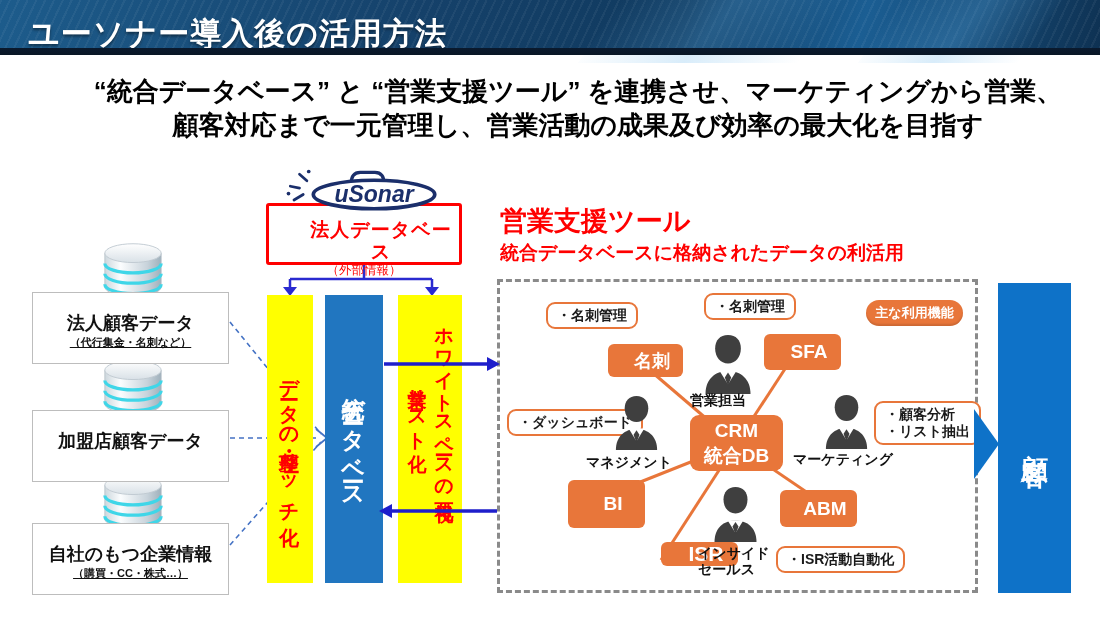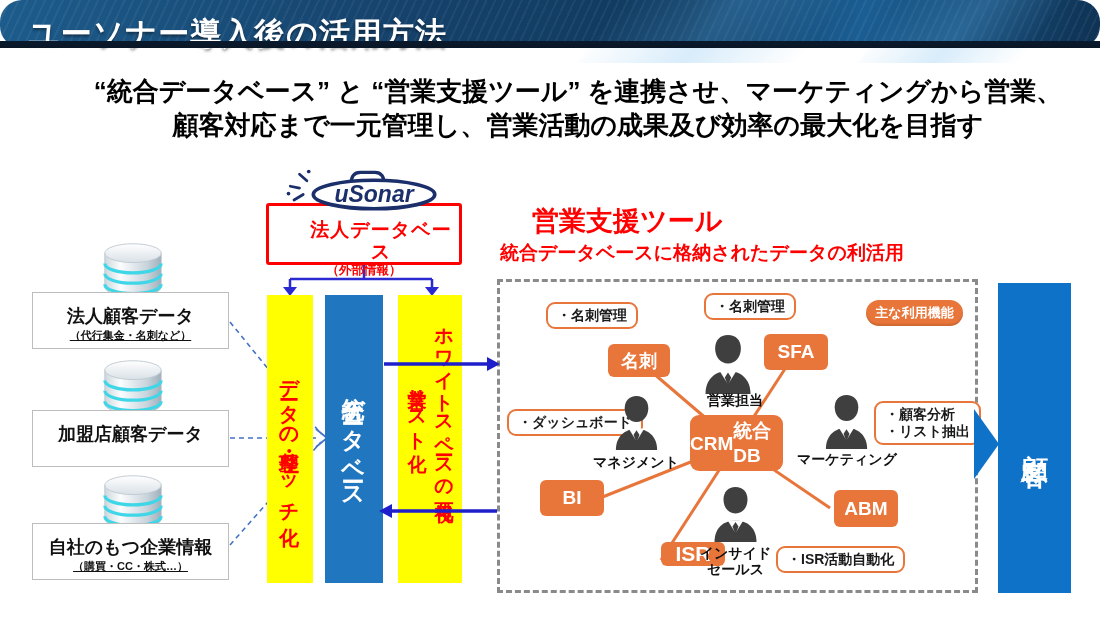--- a/index.html
+++ b/index.html
@@ -1,72 +1,71 @@
 <!DOCTYPE html>
 <html><head>
 <meta charset="utf-8">
 <style>
   html,body{margin:0;padding:0;background:#fff;}
   #stage{position:relative;width:1100px;height:618px;background:#fff;overflow:hidden;
          font-family:"Liberation Sans","DejaVu Sans",sans-serif;}
   
-  #header{position:absolute;left:0;top:0;width:1100px;height:48px;
+  #header{position:absolute;left:0;top:0;width:1100px;height:55px;
     background:
       repeating-linear-gradient(115deg, rgba(255,255,255,0.05) 0 2px, rgba(255,255,255,0) 2px 8px),
       linear-gradient(105deg,#1d5c8c 0%,#15416a 38%,#103a5f 62%,#1b5e93 78%,#0e3152 100%);
-    border-radius: 22px;
     }
   #header::after{content:"";position:absolute;left:0;bottom:0;width:100%;height:7px;
       background:linear-gradient(180deg,#0a1a2e,#091625);}
   #header .shine{position:absolute;top:0;height:63px;width:220px;
       background:linear-gradient(100deg,rgba(90,170,220,0) 0%,rgba(100,180,235,0.25) 50%,rgba(90,170,220,0) 100%);
       transform:skewX(-35deg);}
   #page-title{position:absolute;left:28px;top:13px;color:#fff;font-size:31px;font-weight:bold;
       letter-spacing:1px;text-shadow:0 2px 3px rgba(0,0,0,.45);}
   
   #subtitle{position:absolute;left:0;top:74px;width:1100px;text-align:center;color:#000;
       font-size:26px;font-weight:800;line-height:34px;letter-spacing:0;padding-left:28px;}
   
-  .src-box{position:absolute;left:32px;width:197px;height:57px;background:#fff;
-      border:1.5px solid #bdbdbd;text-align:center;z-index:3;box-sizing:border-box;padding-top:12px;}
+  .src-box{position:absolute;left:32px;width:197px;height:72px;background:#fff;
+      border:1.5px solid #bdbdbd;text-align:center;z-index:3;box-sizing:border-box;padding-top:19px;}
   .src-title{font-size:18px;font-weight:800;color:#111;line-height:22px;}
   .src-sub{font-size:11px;font-weight:700;color:#111;line-height:17px;text-decoration:underline;}
   .db-icon{position:absolute;left:96px;width:74px;height:62px;z-index:2;}
   
   #ext-box{position:absolute;left:266px;top:203px;width:196px;height:62px;background:#fff;
       border:3.5px solid #ff0000;border-radius:3px;z-index:3;box-sizing:border-box;text-align:center;padding-top:13px;}
   #ext-title{color:#ff0000;font-weight:800;font-size:19px;line-height:22px;letter-spacing:1px;padding-left:34px;}
-  #ext-sub{color:#ff0000;font-weight:700;font-size:12.5px;line-height:15px;}
+  #ext-sub{color:#ff0000;font-weight:400;font-size:12.5px;line-height:15px;}
   #usonar-logo{position:absolute;left:283px;top:166px;width:160px;height:46px;z-index:4;}
   
   .vbar{position:absolute;top:295px;height:288px;z-index:2;display:flex;align-items:center;justify-content:center;}
   .vtext{writing-mode:vertical-rl;text-orientation:mixed;font-weight:800;white-space:nowrap;}
   #bar-enrich{left:267px;width:46px;background:#ffff00;}
   #bar-enrich .vtext{color:#ff0000;font-size:20px;letter-spacing:1px;}
   #bar-db{left:325px;width:58px;background:#2176c0;}
   #bar-db .vtext{color:#fff;font-size:23px;letter-spacing:2px;}
   #bar-white{left:398px;width:64px;background:#ffff00;}
   #bar-white .col-a{position:absolute;right:5px;top:20px;writing-mode:vertical-rl;color:#ff0000;font-weight:800;font-size:19px;}
   #bar-white .col-b{position:absolute;left:6px;top:80px;writing-mode:vertical-rl;color:#ff0000;font-weight:800;font-size:19px;}
   
-  #st-title{position:absolute;left:500px;top:203px;color:#ff0000;font-size:27px;font-weight:800;z-index:3;margin-left:32px;}
+  #st-title{position:absolute;left:500px;top:203px;color:#ff0000;font-size:27px;font-weight:800;z-index:3;}
   #st-sub{position:absolute;left:500px;top:240px;color:#ff0000;font-size:19px;font-weight:700;z-index:3;}
   #dash-box{position:absolute;left:497px;top:279px;width:481px;height:314px;border:3px dashed #8a8a8a;
       box-sizing:border-box;background:transparent;z-index:2;}
   .feat{position:absolute;background:#fff;border:2.5px solid #e8763a;border-radius:9px;
       font-size:14px;font-weight:800;color:#1a1a1a;padding:3px 9px;line-height:17px;z-index:4;white-space:nowrap;}
   .node{position:absolute;background:#e8763a;border-radius:6px;color:#fff;font-weight:800;
-      display:flex;align-items:center;justify-content:center;z-index:4;}
+      display:flex;align-items:center;justify-content:center;z-index:4;padding-left:13px;}
   #badge{position:absolute;left:866px;top:300px;width:97px;height:26px;background:#e8763a;
       border-radius:13px;color:#fff;font-size:13px;font-weight:800;display:flex;align-items:center;
       justify-content:center;z-index:4;box-shadow:inset 0 -2px 2px rgba(0,0,0,.12);}
   .person{position:absolute;z-index:4;}
-  .role-label{position:absolute;font-size:14px;font-weight:800;color:#111;text-align:center;z-index:4;line-height:16px;white-space:nowrap;}
+  .role-label{position:absolute;font-size:14px;font-weight:800;color:#111;z-index:4;line-height:16px;white-space:nowrap;}
   #crm-box{position:absolute;left:690px;top:415px;width:93px;height:56px;background:#e8763a;border-radius:9px;
-      color:#fff;font-weight:800;font-size:19px;line-height:25px;display:flex;
+      color:#fff;font-weight:800;font-size:19px;line-height:25px;display:flex;flex-direction:column;
       align-items:center;justify-content:center;z-index:5;}
   
   #customer{position:absolute;left:998px;top:283px;width:73px;height:310px;background:#0e72c8;
       display:flex;align-items:center;justify-content:center;z-index:3;}
   #customer .vtext{color:#fff;font-size:27px;letter-spacing:6px;}
   
   #lines-under{position:absolute;left:0;top:0;width:1100px;height:618px;z-index:1;}
   #lines-over{position:absolute;left:0;top:0;width:1100px;height:618px;z-index:6;pointer-events:none;}
 </style>
 </head>
@@ -200,23 +199,23 @@
   <div class="feat" style="left:704px;top:293px">・名刺管理</div>
   <div class="feat" style="left:507px;top:409px">・ダッシュボード</div>
   <div class="feat" style="left:776px;top:546px">・ISR活動自動化</div>
   <div class="feat" style="left:874px;top:401px">
     <div>・顧客分析</div>
     <div>・リスト抽出</div>
   </div>
 
   <div class="node" style="left:608px;top:344px;width:62px;height:33px;font-size:18px">名刺</div>
   <div class="node" style="left:764px;top:334px;width:64px;height:36px;font-size:19px">SFA</div>
-  <div class="node" style="left:540px;top:480px;width:64px;height:36px;font-size:19px">BI</div>
+  <div class="node" style="left:568px;top:480px;width:64px;height:48px;font-size:19px">BI</div>
   <div class="node" style="left:661px;top:542px;width:64px;height:24px;font-size:21px">ISR</div>
-  <div class="node" style="left:834px;top:490px;width:64px;height:37px;font-size:19px">ABM</div>
+  <div class="node" style="left:780px;top:490px;width:64px;height:37px;font-size:19px">ABM</div>
 
   <div id="crm-box">
     <div>CRM</div>
     <div>統合DB</div>
   </div>
 
   <svg class="person" style="left:701px;top:334px;width:54px;height:60px">
       <use href="#sym-person"></use>
     </svg>
   <div class="role-label" style="left:690px;top:392px;width:90px">営業担当</div>

